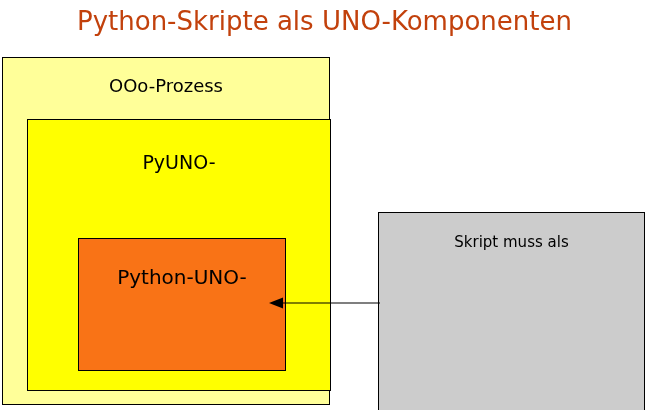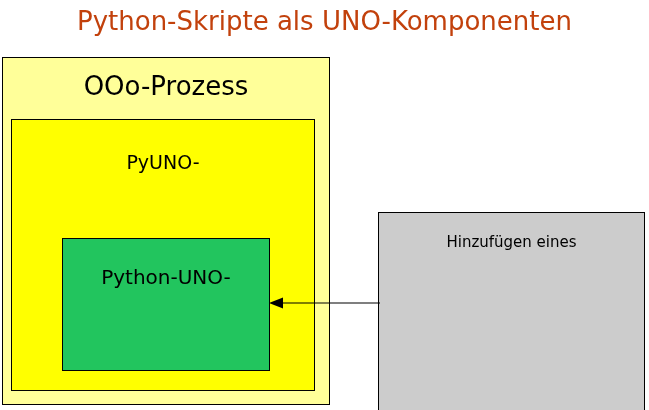--- a/index.html
+++ b/index.html
@@ -48,29 +48,29 @@
     border: 1px solid #000000;
     box-sizing: border-box;
   }
 
   .ooo-process-label {
     position: absolute;
     left: 0;
     top: 14px;
     width: 326px;
     text-align: center;
-    font-size: 26px;
+    font-size: 18px;
     line-height: 28px;
     white-space: nowrap;
   }
 
   
   .pyuno-runtime-box {
     position: absolute;
-    left: 8px;
+    left: 24px;
     top: 61px;
     width: 304px;
     height: 272px;
     background: #ffff00;
     border: 1px solid #000000;
     box-sizing: border-box;
   }
 
   .pyuno-runtime-label {
     position: absolute;
@@ -82,21 +82,21 @@
     line-height: 28px;
   }
 
   
   .python-uno-component-box {
     position: absolute;
     left: 50px;
     top: 118px;
     width: 208px;
     height: 133px;
-    background: #22c55e;
+    background: #f97316;
     border: 1px solid #000000;
     box-sizing: border-box;
   }
 
   .python-uno-component-label {
     position: absolute;
     left: 0;
     top: 22px;
     width: 206px;
     text-align: center;
@@ -161,21 +161,21 @@
         <div class="python-uno-component-label">
           <span class="note-line">Python-UNO-</span>
         </div>
       </div>
 
     </div>
   </div>
 
   <div class="note-box">
     <div class="note-text">
-      <span class="note-line">Hinzufügen eines</span>
+      <span class="note-line">Skript muss als</span>
     </div>
   </div>
 
   <svg class="arrow-svg" viewBox="0 0 120 22">
     <line x1="118" y1="11" x2="16" y2="11" stroke="#000000" stroke-width="1.2"></line>
     <polygon points="7,11 21,5.5 21,16.5" fill="#000000"></polygon>
   </svg>
 
 </div>
 

